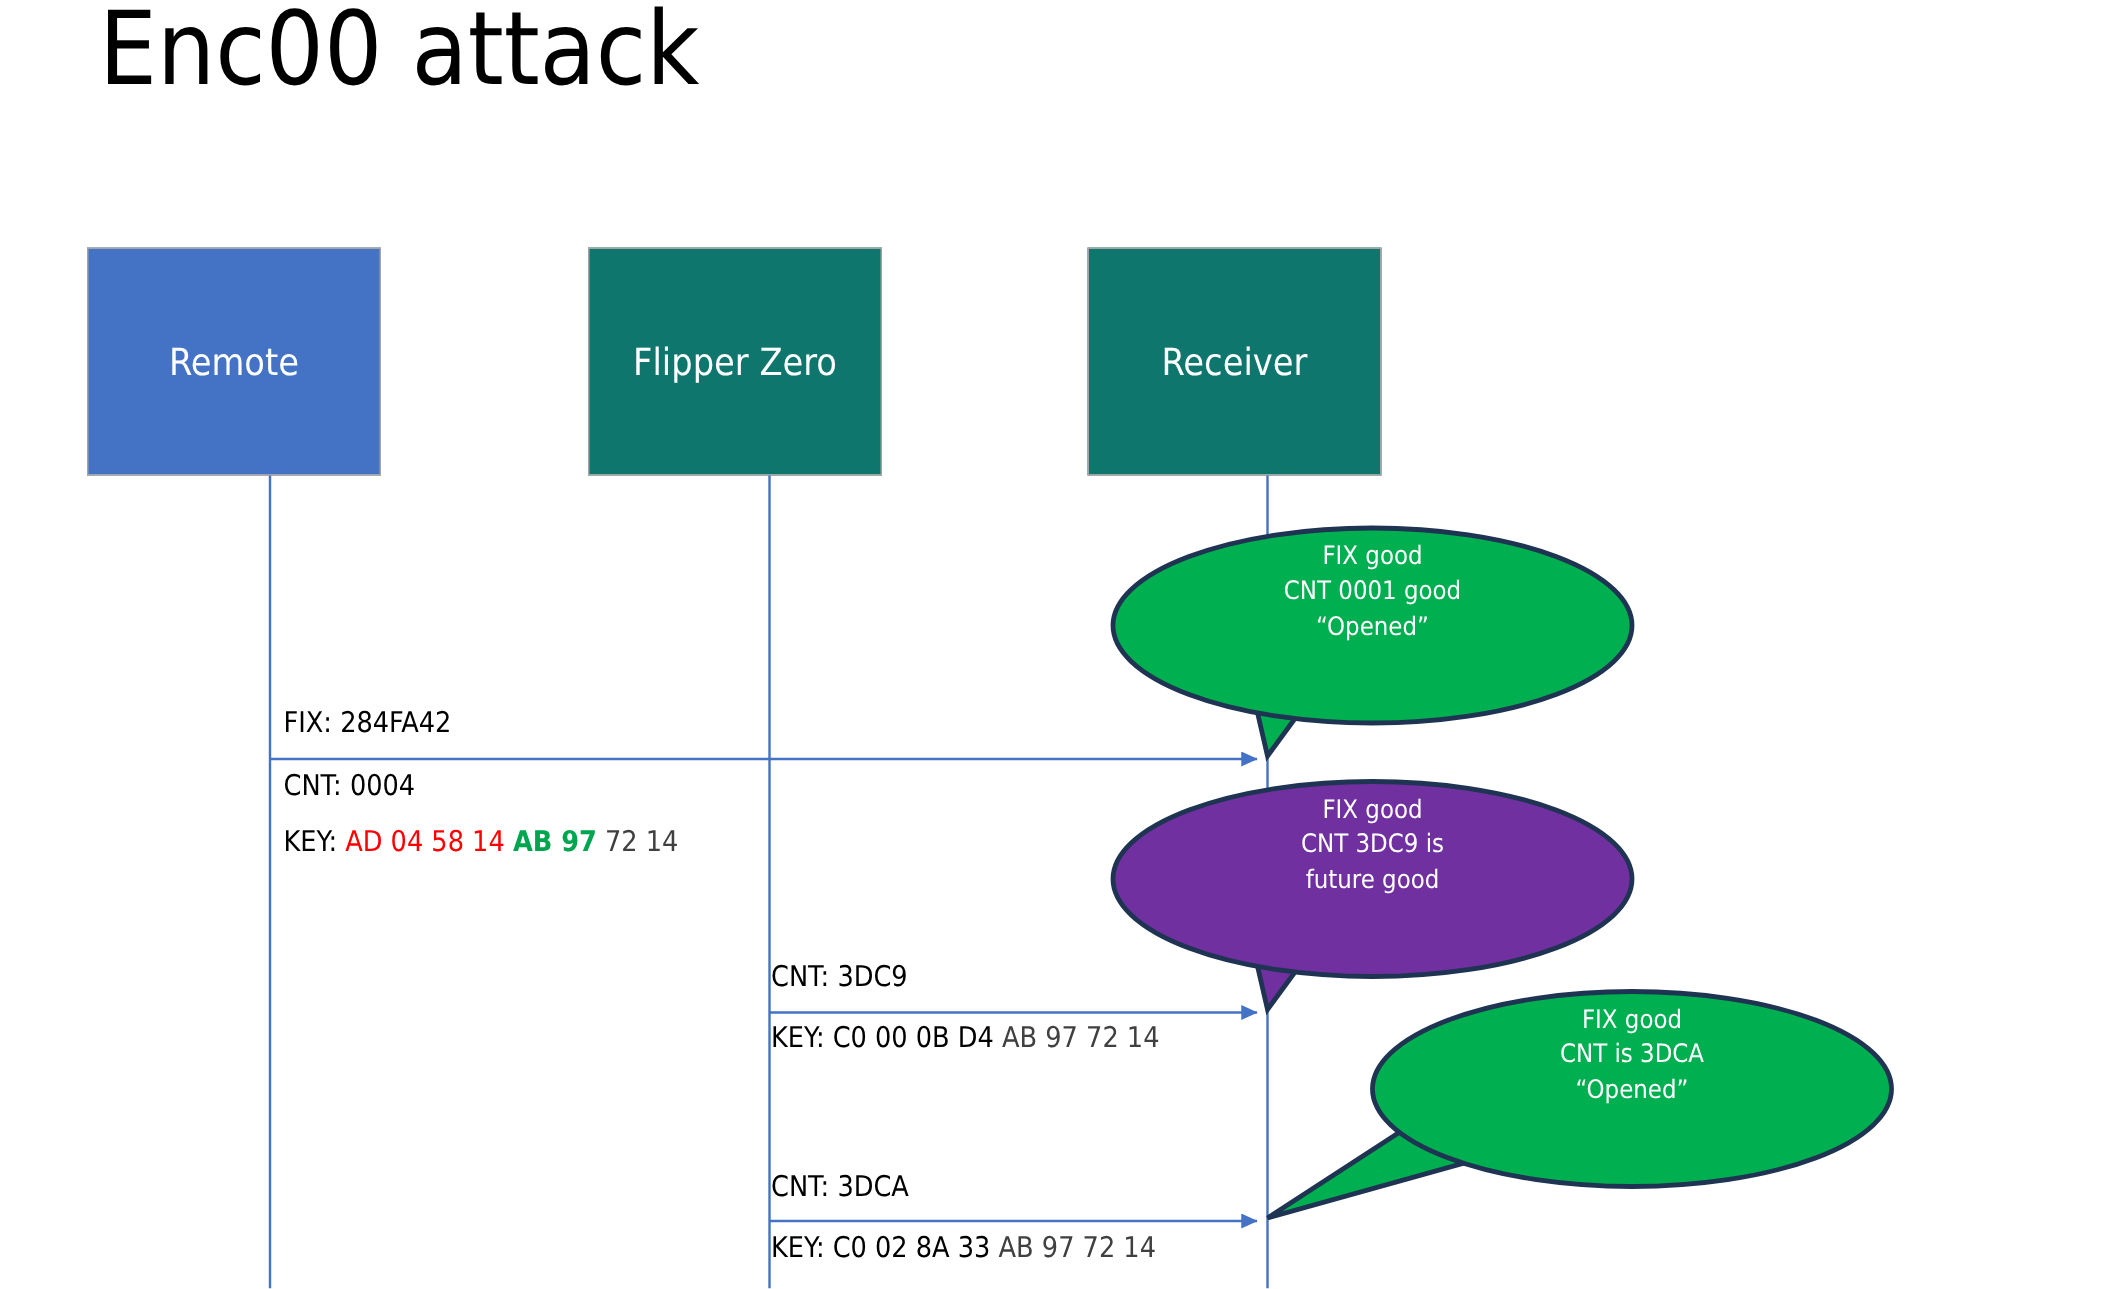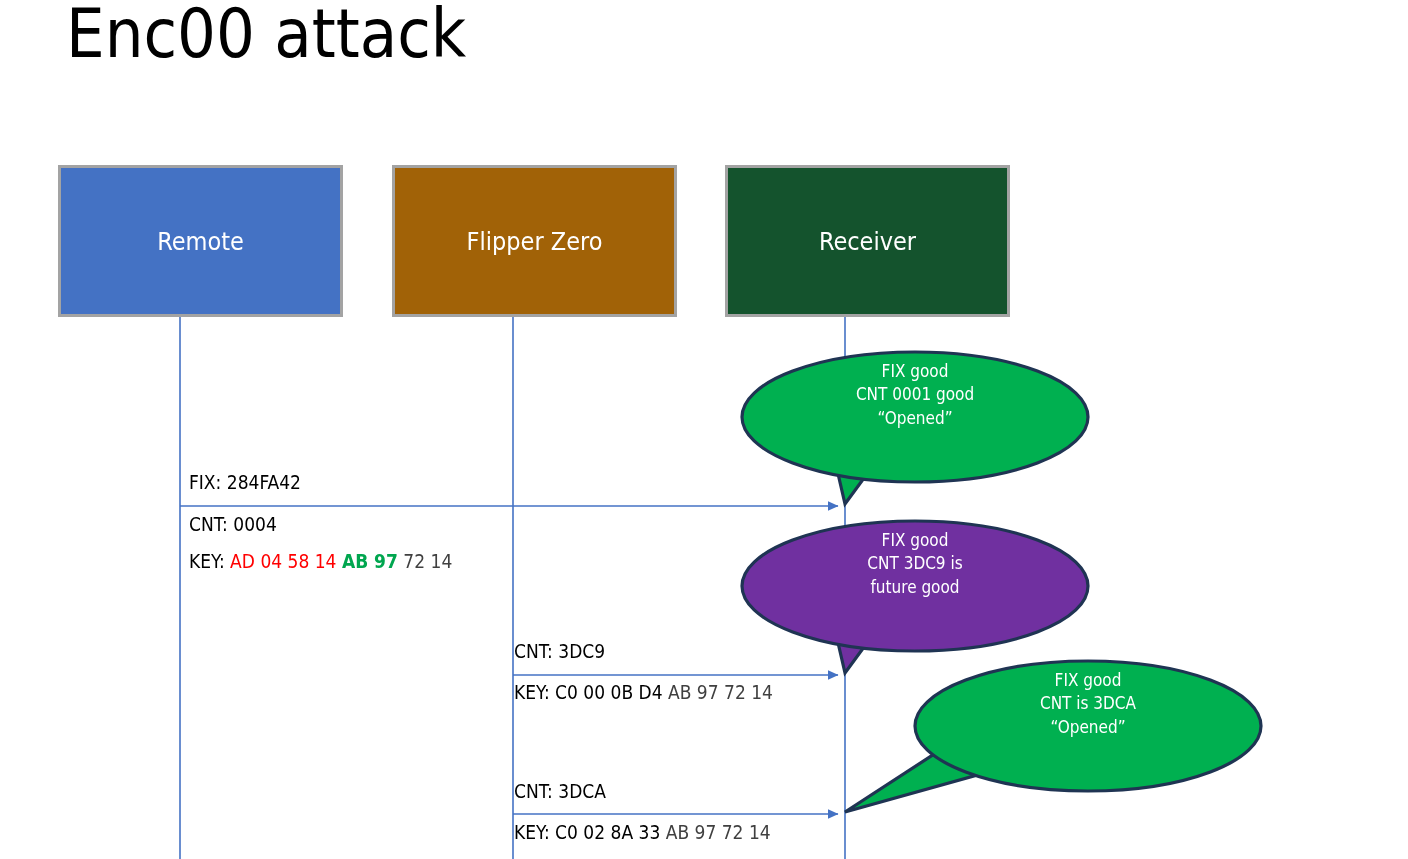--- a/index.html
+++ b/index.html
@@ -11,32 +11,32 @@
   
   #title{
     position:absolute;left:66px;top:-2px;
     font-size:68px;line-height:1.05;font-weight:300;
     color:#000;letter-spacing:0px;white-space:nowrap;
     font-family:"DejaVu Sans Condensed","DejaVu Sans",sans-serif;
   }
 
   
   .actor-box{
-    position:absolute;top:165px;width:285px;height:152px;
-    border:3px solid #a3a3a3;box-sizing:border-box;
+    position:absolute;top:165px;width:196px;height:152px;
+    border:1px solid #a3a3a3;box-sizing:border-box;
     display:flex;align-items:center;justify-content:center;
   }
   .actor-label{
     color:#fff;font-size:25px;font-weight:400;
     font-family:"DejaVu Sans Condensed","DejaVu Sans",sans-serif;
     white-space:nowrap;
   }
   #actor-0{left:58px;background:#4472C4;}
-  #actor-1{left:392px;background:#a16207;}
-  #actor-2{left:725px;background:#14532d;}
+  #actor-1{left:392px;background:#0f766e;}
+  #actor-2{left:725px;background:#0f766e;}
 
   
   #vec{position:absolute;left:0;top:0;width:1408px;height:859px;}
 
   
   .msg{
     position:absolute;color:#000;font-size:19px;line-height:1.32;
     font-family:"DejaVu Sans Condensed","DejaVu Sans",sans-serif;
     white-space:nowrap;
   }

